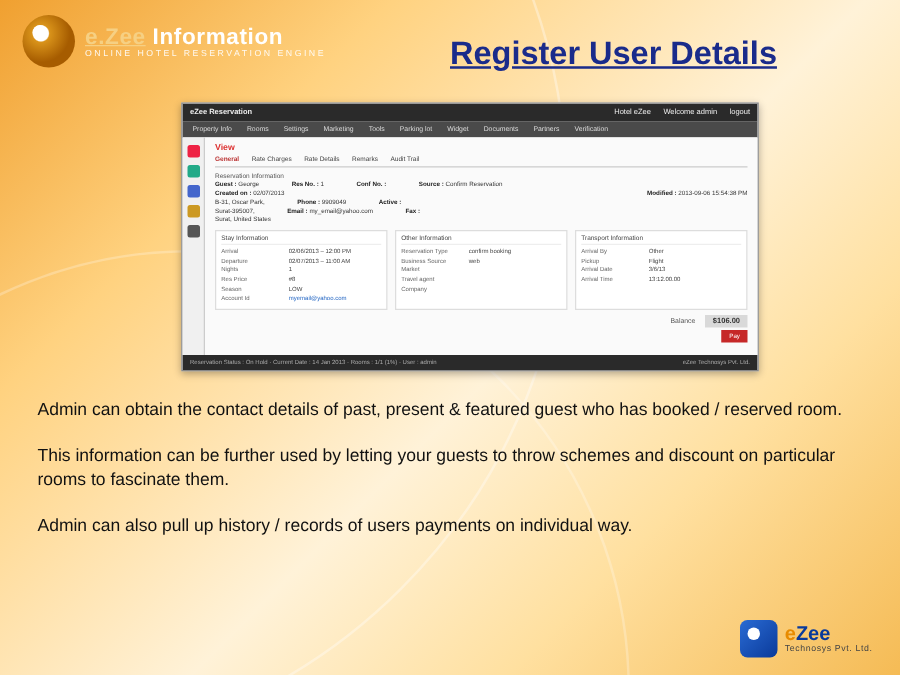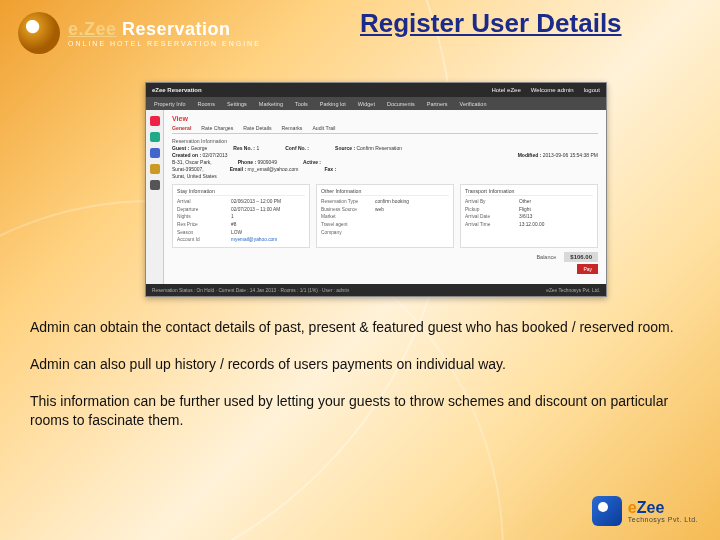--- a/index.html
+++ b/index.html
@@ -21,21 +21,21 @@
     width:42px; height:42px; border-radius:50%;
     background: radial-gradient(circle at 35% 35%, #fff 6px, #d9931a 7px, #a65c00 60%);
     position:relative;
   }
   .logo-glyph::after{content:"";position:absolute;left:8px;top:8px;width:12px;height:12px;border-radius:50%;background:#fff;}
   .logo-txt { display:flex; flex-direction:column; line-height:1; }
   .logo-main { color:#fff; font-size:18px; font-weight:bold; letter-spacing:.5px; }
   .logo-main em { color:#f6d083; font-style:normal;text-decoration:underline; }
   .logo-sub { color:#fff; font-size:7px; letter-spacing:2px; opacity:.9; margin-top:2px;}
   .title {
-    position:absolute; top:8px; left:360px; right:40px;
+    position:absolute; top:27px; left:360px; right:40px;
     color:#1a2b8b; font-size:26px; font-weight:bold; text-decoration:underline;
     text-align:left;
   }
 
   
   .shot {
     position:absolute; left:145px; top:82px; width:462px; height:215px;
     background:#e8e8e8; border:1px solid #888; box-shadow:0 2px 6px rgba(0,0,0,.3);
     font-size:5.5px; color:#444; overflow:hidden;
   }
@@ -81,21 +81,21 @@
 </head>
 <body>
 
 <div class="slide">
   <div class="swirl"></div>
 
   <div class="logo-top">
     <div class="logo-glyph"></div>
     <div class="logo-txt">
       <div class="logo-main">
-        <em>e.Zee</em><span> Reservation</span>
+        <em>e.Zee</em><span> Information</span>
       </div>
       <div class="logo-sub">ONLINE HOTEL RESERVATION ENGINE</div>
     </div>
   </div>
 
   <div class="title">Register User Details</div>
 
   <div class="shot">
     <div class="shot-top">
       <span class="brand">eZee Reservation</span>
@@ -238,22 +238,22 @@
       </div>
     </div>
     <div class="shot-foot">
       <span>Reservation Status : On Hold · Current Date : 14 Jan 2013 · Rooms : 1/1 (1%) · User : admin</span>
       <span>eZee Technosys Pvt. Ltd.</span>
     </div>
   </div>
 
   <div class="bodytext">
     <p>Admin can obtain the contact details of past, present &amp; featured guest who has booked / reserved room.</p>
+    <p>This information can be further used by letting your guests to throw schemes and discount on particular rooms to fascinate them.</p>
     <p>Admin can also pull up history / records of users payments on individual way.</p>
-    <p>This information can be further used by letting your guests to throw schemes and discount on particular rooms to fascinate them.</p>
   </div>
 
   <div class="logo-bot">
     <div class="botglyph"></div>
     <div class="bottxt">
       <div class="m"><em>e</em><span>Zee</span></div>
       <div class="s">Technosys Pvt. Ltd.</div>
     </div>
   </div>
 </div>

